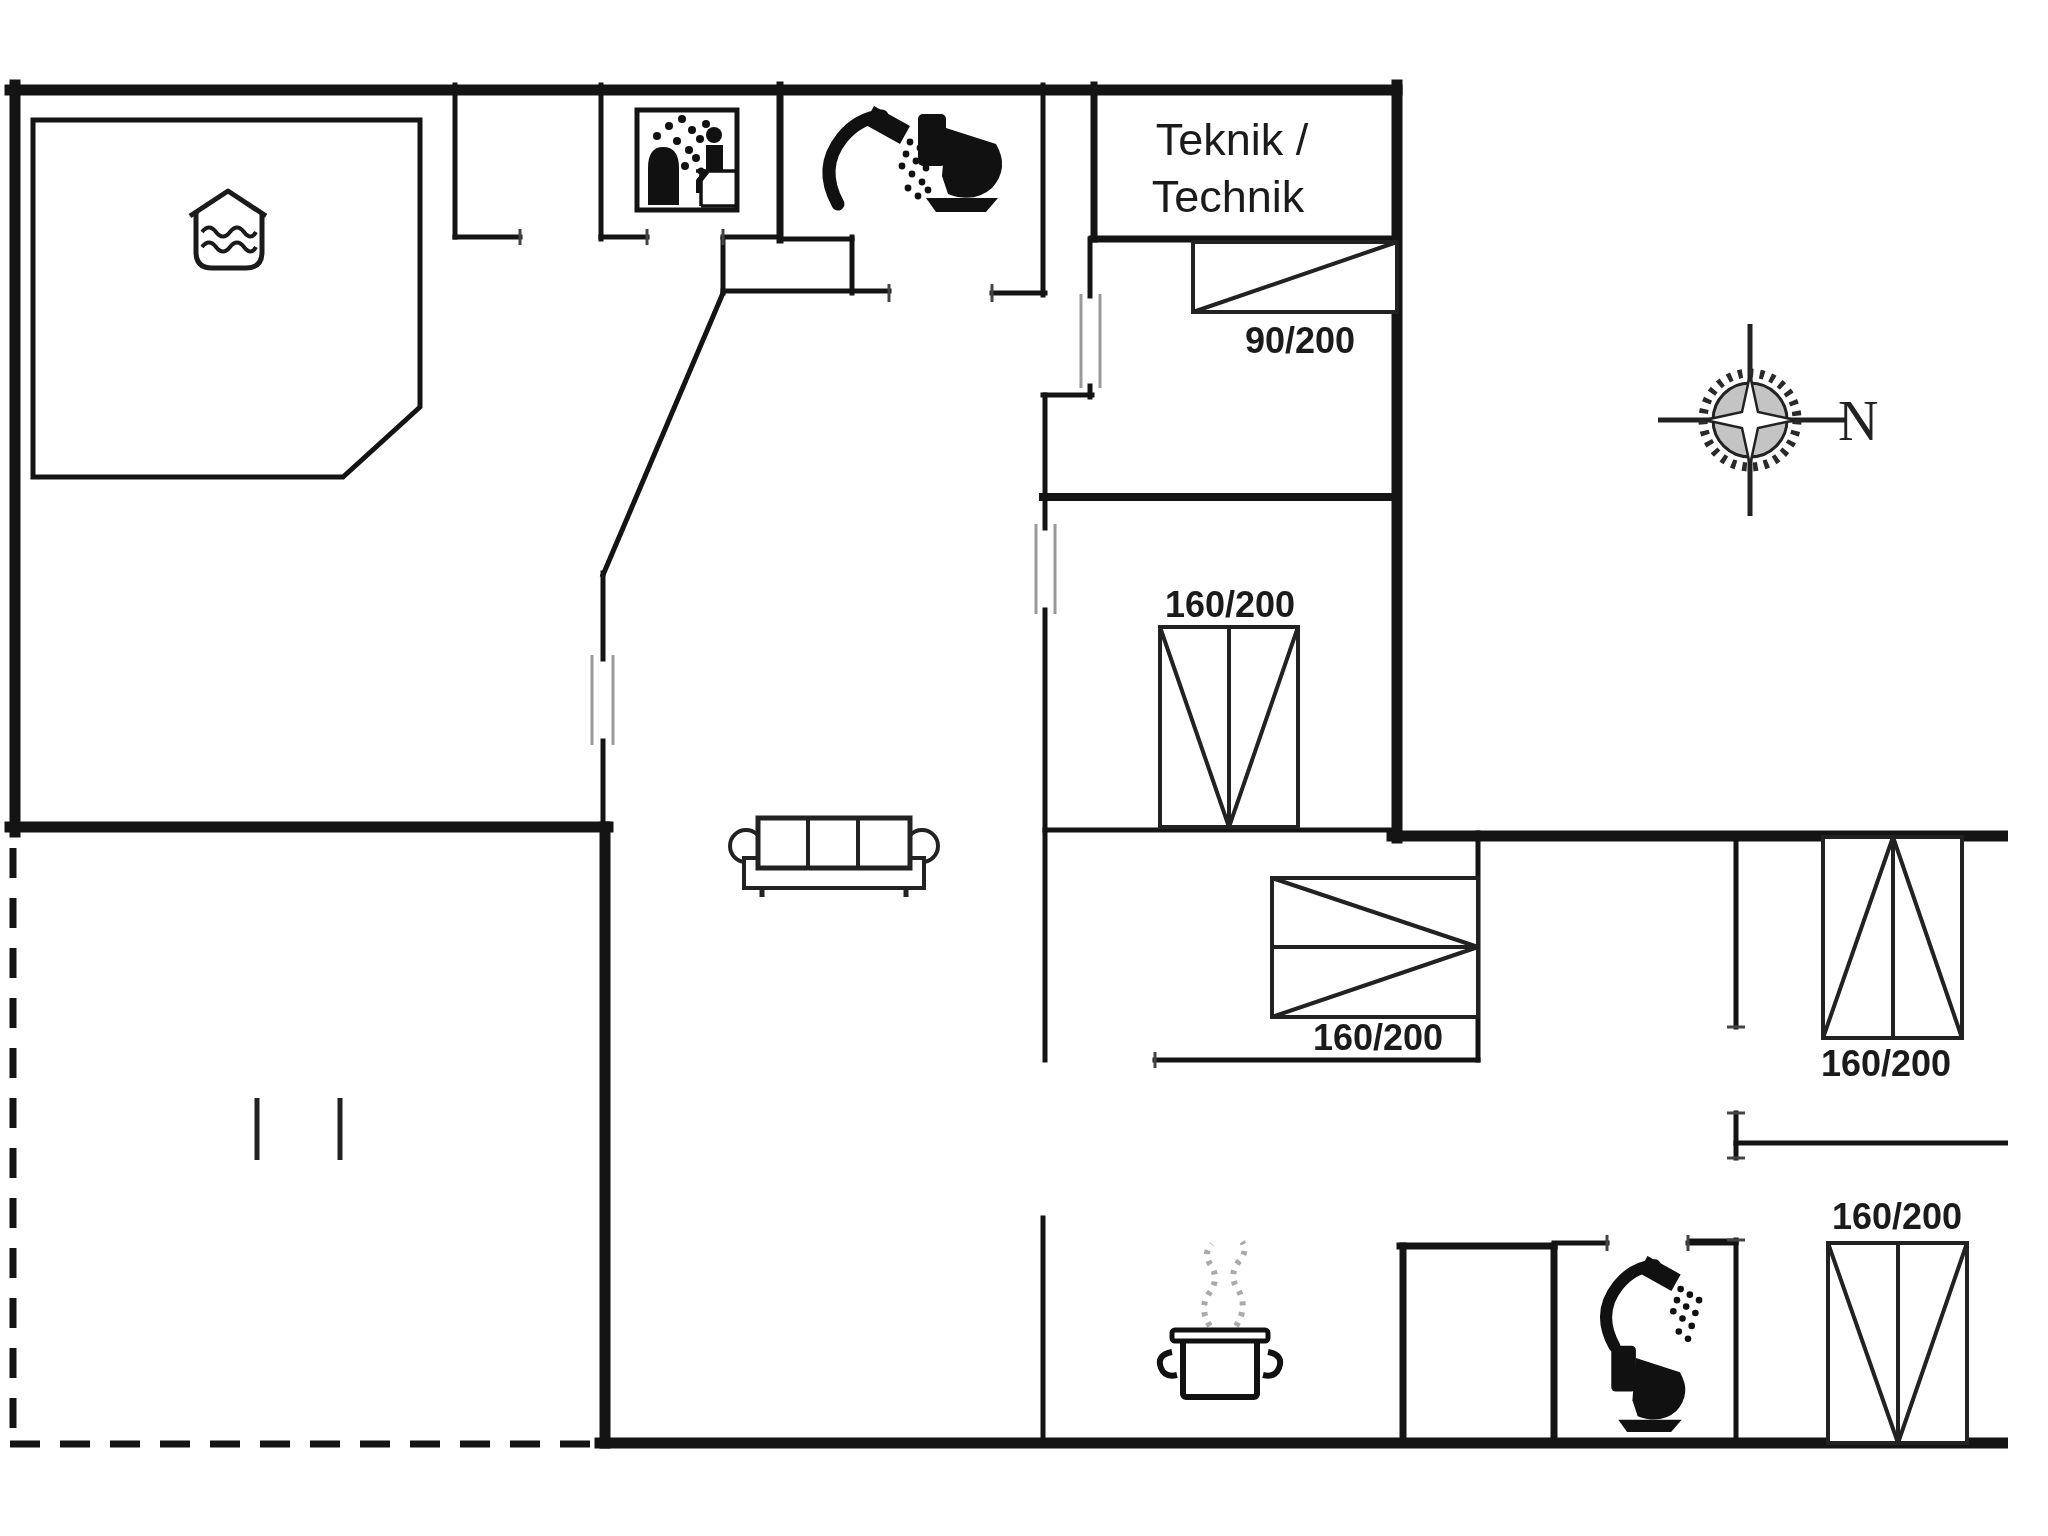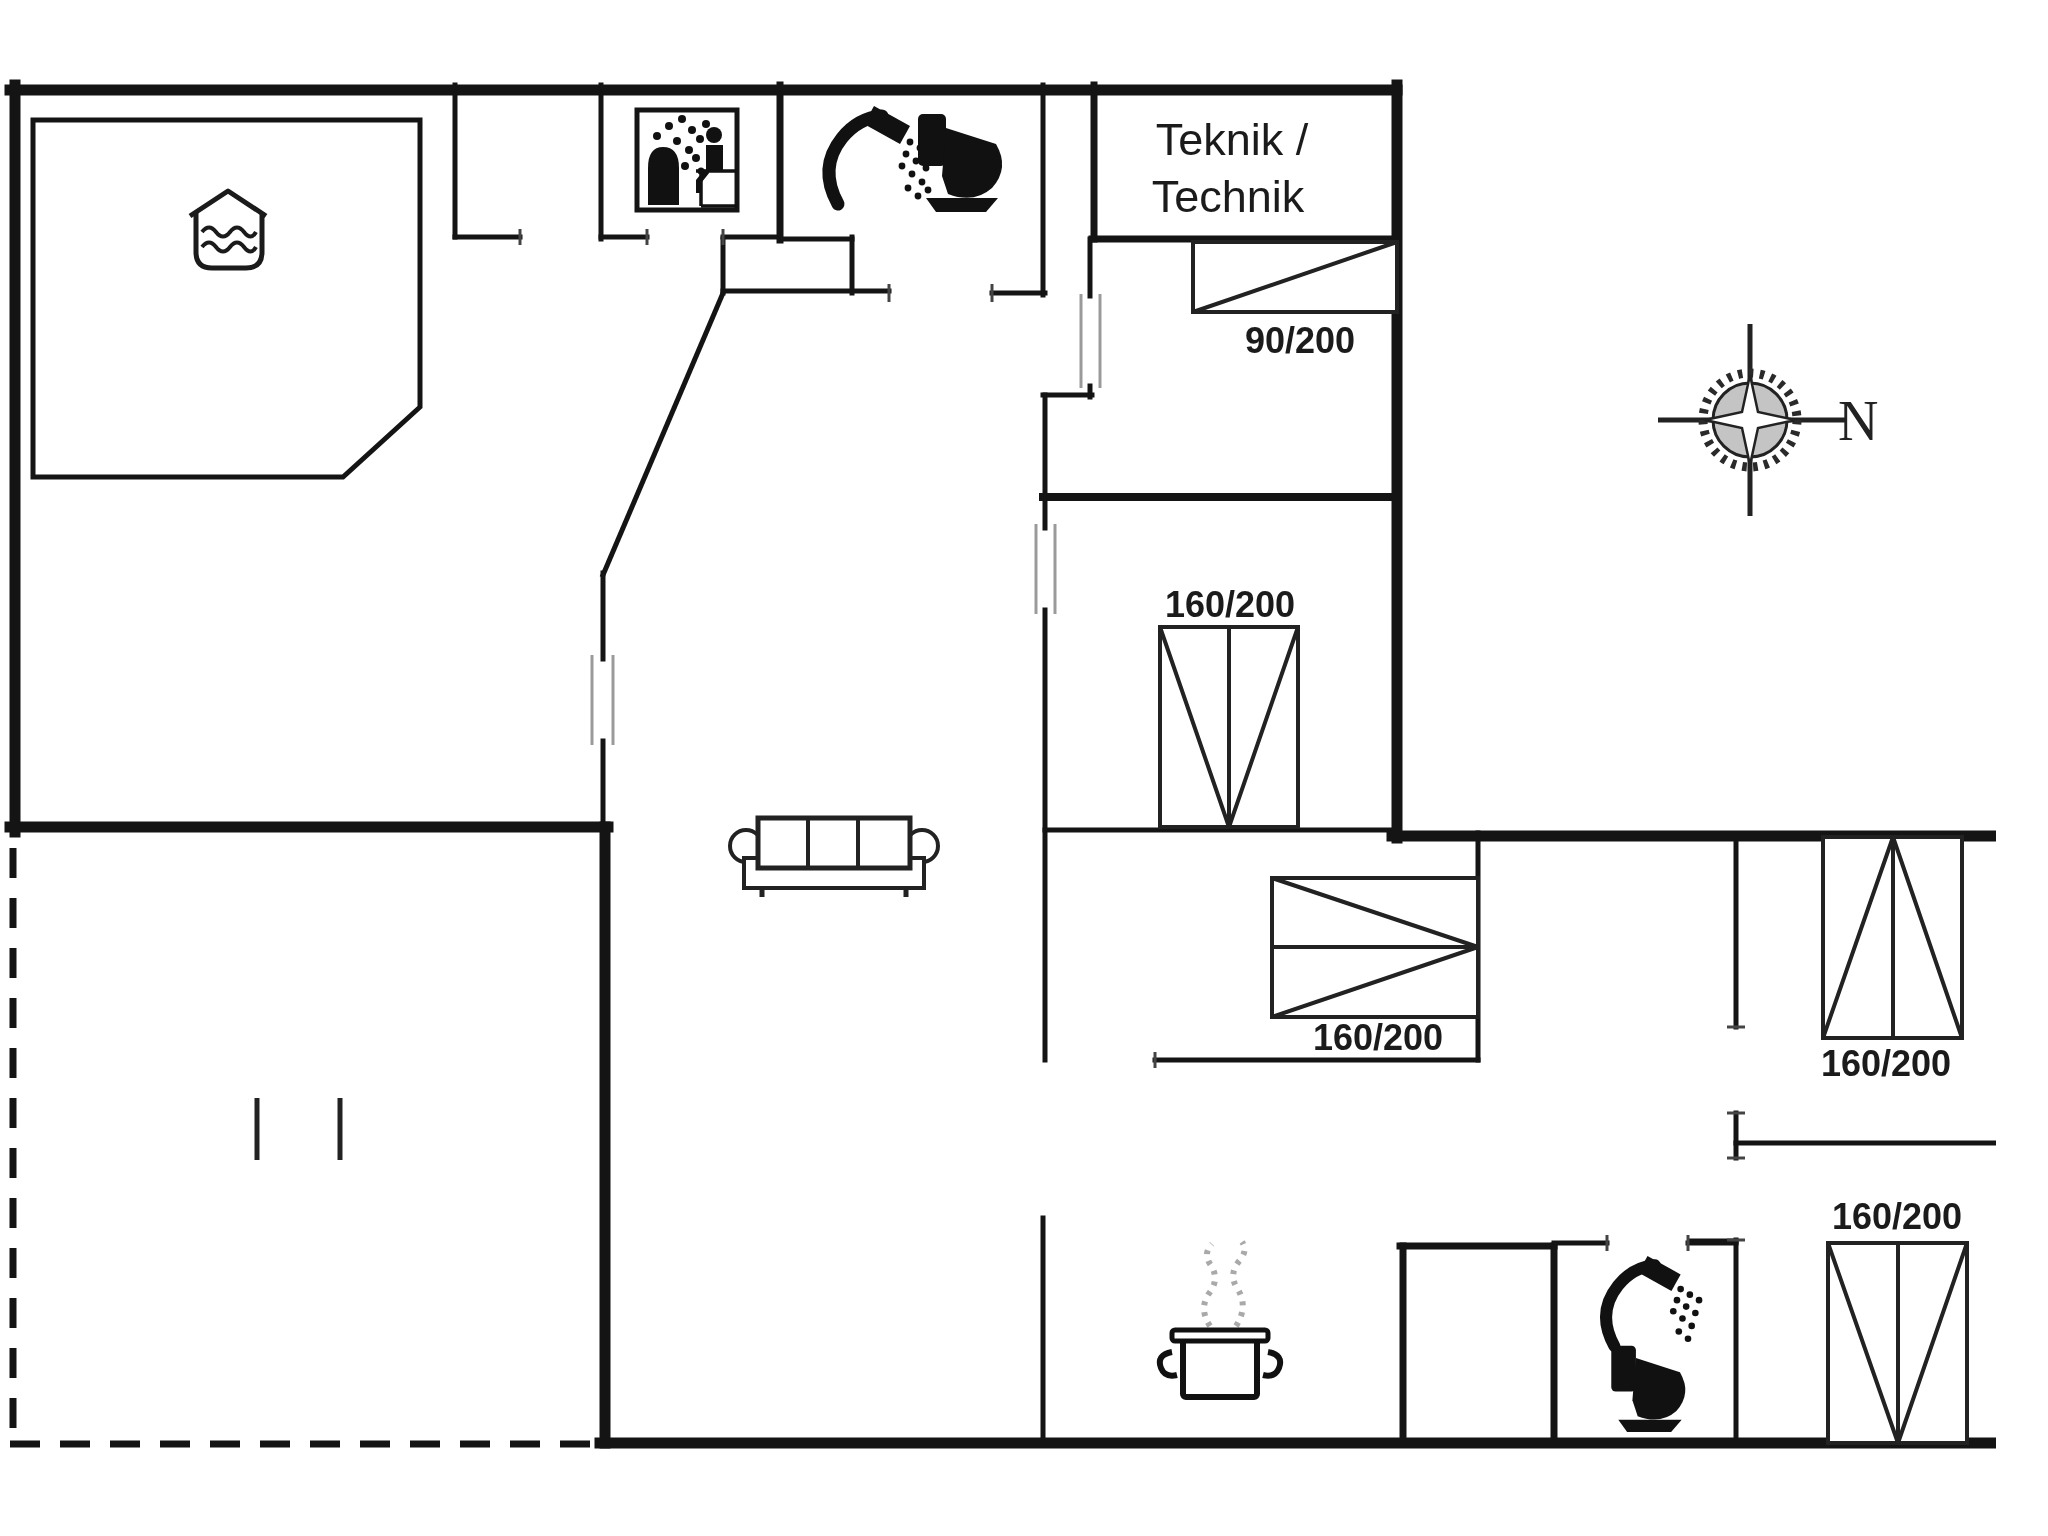--- a/index.html
+++ b/index.html
@@ -1,17 +1,17 @@
 <!DOCTYPE html>
 <html><head>
 <meta charset="utf-8">
 <style>
   html,body{margin:0;padding:0;background:#fff;}
   .canvas{position:relative;width:1996px;height:1536px;background:#ffffff;overflow:hidden;
-          font-family:"Liberation Sans", sans-serif;}
+          font-family:"Liberation Sans", sans-serif;padding-left:12px;}
   svg{position:absolute;left:0;top:0;}
   .dim-label{font-family:"Liberation Sans", sans-serif;font-weight:bold;font-size:36px;fill:#1b1b1b;}
   .room-label{font-family:"Liberation Sans", sans-serif;font-weight:normal;font-size:45px;fill:#1b1b1b;}
   .north-label{font-family:"Liberation Serif", serif;font-size:56px;fill:#222;}
 </style>
 </head>
 <body>
 
 <div class="canvas">
 <svg width="2048" height="1536" viewBox="0 0 2048 1536">

